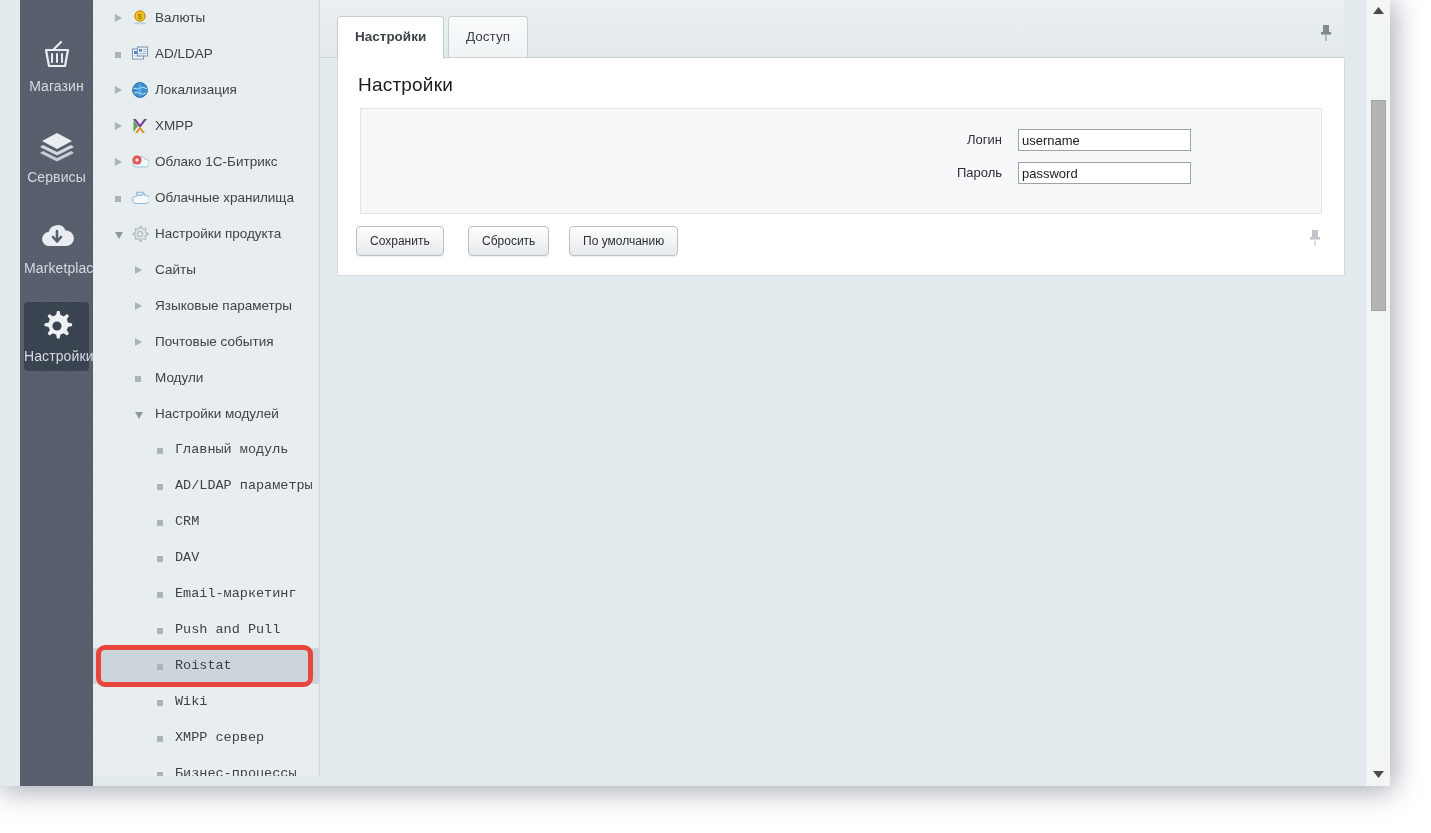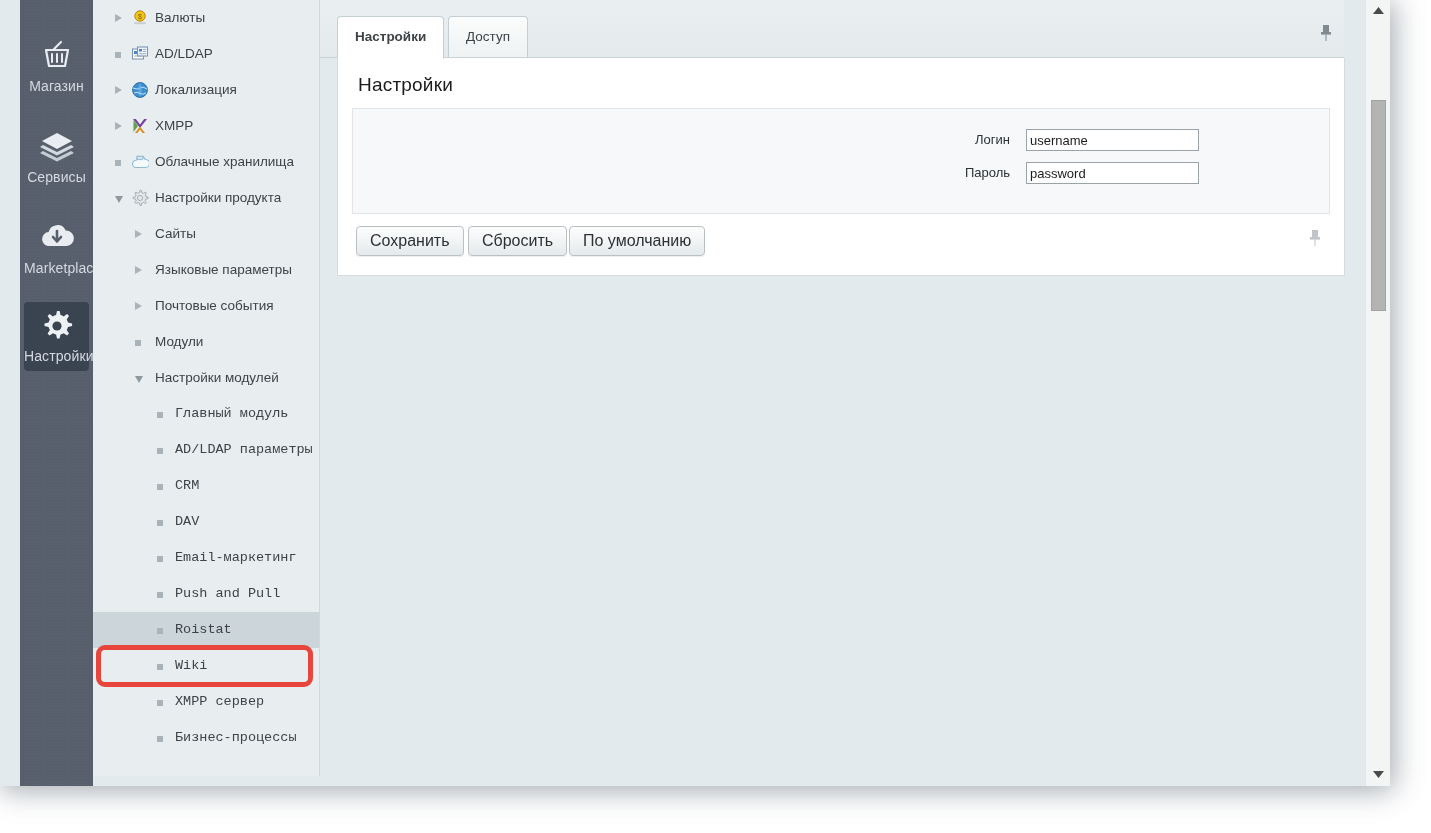--- a/index.html
+++ b/index.html
@@ -216,21 +216,21 @@
     border-top: none;
     box-sizing: border-box;
   }
   #panel-title {
     font-size: 19px;
     color: #1c1c1c;
     padding: 16px 0 12px 20px;
     letter-spacing: .2px;
   }
   #form-box {
-    margin: 0 14px;
+    margin: 0 22px;
     border: 1px solid #dfe5e8;
     background: #f6f8f9;
     height: 104px;
     position: relative;
   }
   .field-row {
     position: absolute;
     right: 311px;
     height: 22px;
   }
@@ -264,21 +264,21 @@
   }
   .btn {
     position: absolute;
     top: 12px;
     height: 30px;
     box-sizing: border-box;
     border: 1px solid #b9c1c5;
     border-radius: 4px;
     background: linear-gradient(180deg, #fdfdfd 0%, #e6eaec 100%);
     font-family: "Liberation Sans", sans-serif;
-    font-size: 16px;
+    font-size: 12px;
     color: #2c3134;
     padding: 0 13px;
     cursor: pointer;
     box-shadow: 0 1px 1px rgba(0,0,0,0.07);
   }
   #bar-pin {
     position: absolute;
     top: 14px;
     right: 21px;
     width: 16px; height: 20px;
@@ -417,20 +417,32 @@
             <span class="tree-ico">
               <svg width="18" height="18" viewBox="0 0 18 18">
                 <path d="M2 2 L9 11 L16 2 L13.2 2 L9 7.6 L4.8 2 Z" fill="#7b3fa0"></path>
                 <path d="M4 16 L9 9.5 L14 16 L11.6 16 L9 12.6 L6.4 16 Z" fill="#d98a1c"></path>
                 <path d="M2.5 3 L7 9 L2.5 15 Z" fill="#4b8f3a" opacity=".85"></path>
               </svg>
             </span>
             <span class="tree-text">XMPP</span>
           </div>
           <div class="tree-row d1">
+            <span class="tree-arrow closed"></span>
+            <span class="tree-ico">
+              <svg width="18" height="18" viewBox="0 0 18 18">
+                <path d="M5 14 a3.5 3.5 0 0 1 .3 -7 a4.6 4.6 0 0 1 8.7 -.8 a3.3 3.3 0 0 1 .5 7.8 Z" fill="#f2f7fb" stroke="#9dc0dc" stroke-width="1"></path>
+                <circle cx="6" cy="7" r="4.6" fill="#d9453c"></circle>
+                <path d="M6 3.4 a3.6 3.6 0 0 0 0 7.2 a3.6 3.6 0 0 0 0 -7.2 Z" fill="#f07a72" opacity=".6"></path>
+                <circle cx="6" cy="7" r="1.5" fill="#ffffff"></circle>
+              </svg>
+            </span>
+            <span class="tree-text">Облако 1С-Битрикс</span>
+          </div>
+          <div class="tree-row d1">
             <span class="tree-bullet"></span>
             <span class="tree-ico">
               <svg width="18" height="18" viewBox="0 0 18 18">
                 <path d="M5 14.5 a3.6 3.6 0 0 1 .3 -7.2 a4.7 4.7 0 0 1 8.9 -.8 a3.4 3.4 0 0 1 .5 8 Z" fill="#f5fafd" stroke="#8fb9d8" stroke-width="1.1"></path>
                 <path d="M5.6 3.2 h6.8 l-1 3.4 h-4.8 Z" fill="#d8e4ec" stroke="#8fb9d8" stroke-width="1"></path>
               </svg>
             </span>
             <span class="tree-text">Облачные хранилища</span>
           </div>
           <div class="tree-row d1">

